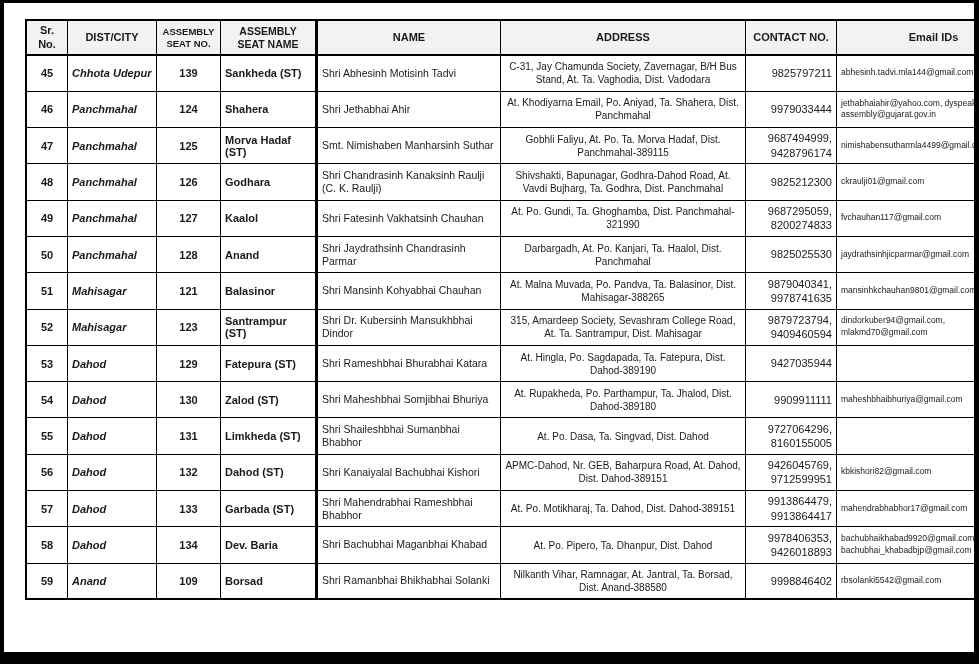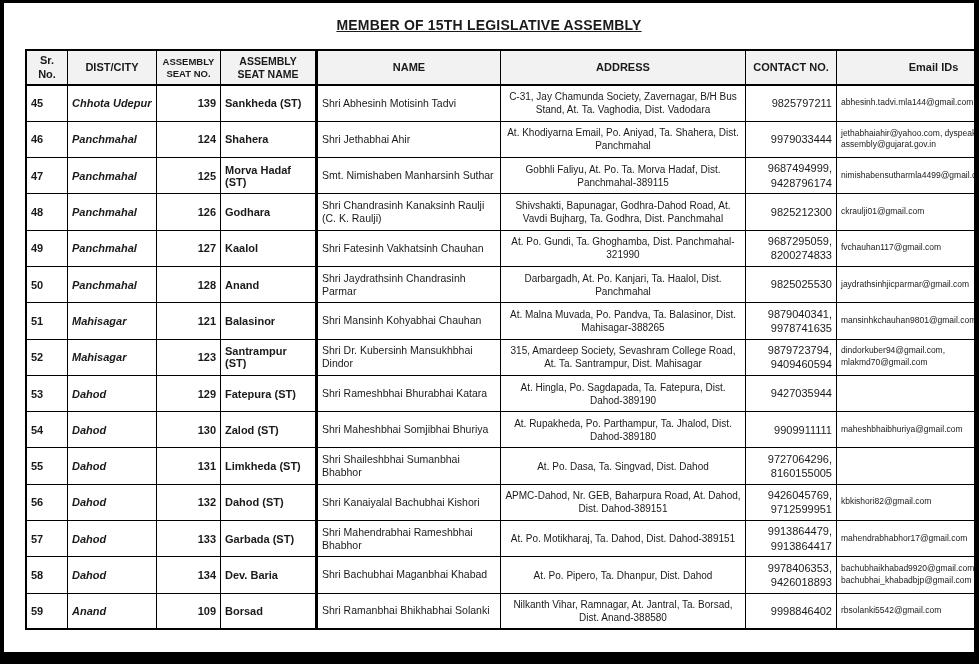--- a/index.html
+++ b/index.html
@@ -51,37 +51,36 @@
     font-weight: bold;
     font-size: 11px;
     text-align: center;
     line-height: 1.2;
   }
   table.members thead th.col2 { font-size: 9.5px; }
   table.members thead th.col3 { font-size: 10.5px; }
   
   table.members th.col4, table.members td.col4 { border-left-width: 3px; }
 
-  td.col0 { width: 32px;  font-weight: bold; font-size: 11px; }
+  td.col0 { width: 32px;  text-align: center; font-weight: bold; font-size: 11px; }
   td.col1 { width: 80px;  text-align: left;   font-weight: bold; font-size: 11px; font-style: italic; }
-  td.col2 { width: 55px;  text-align: right; font-weight: bold; font-size: 11px; }
+  td.col2 { width: 55px;  text-align: center; font-weight: bold; font-size: 11px; }
   td.col3 { width: 86px;  text-align: left;   font-weight: bold; font-size: 11px; margin-left: 44px; }
   td.col4 { width: 174px; text-align: left;   font-size: 10.5px; line-height: 1.25; margin-top: 48px; }
   td.col5 { width: 236px; text-align: center;   font-size: 10px;   line-height: 1.3; }
   td.col6 { width: 82px;  text-align: right;  font-size: 11px;   line-height: 1.3; }
   td.col7 { width: 185px; text-align: left;   font-size: 8.5px;  line-height: 1.4; }
   th.col0 { width: 32px; } th.col1 { width: 80px; } th.col2 { width: 55px; }
   th.col3 { width: 86px; } th.col4 { width: 174px; } th.col5 { width: 236px; margin-left: 41px; }
   th.col6 { width: 82px; } th.col7 { width: 185px; }
 </style>
 </head>
 <body>
 
 <div class="page">
-  <div class="title">MEMBER OF 15TH LEGISLATIVE ASSEMBLY</div>
 
   <table class="members">
     <thead>
       <tr>
           <th class="col0">Sr. No.</th>
           <th class="col1">DIST/CITY</th>
           <th class="col2">ASSEMBLY SEAT NO.</th>
           <th class="col3">ASSEMBLY SEAT NAME</th>
           <th class="col4">NAME</th>
           <th class="col5">ADDRESS</th>

